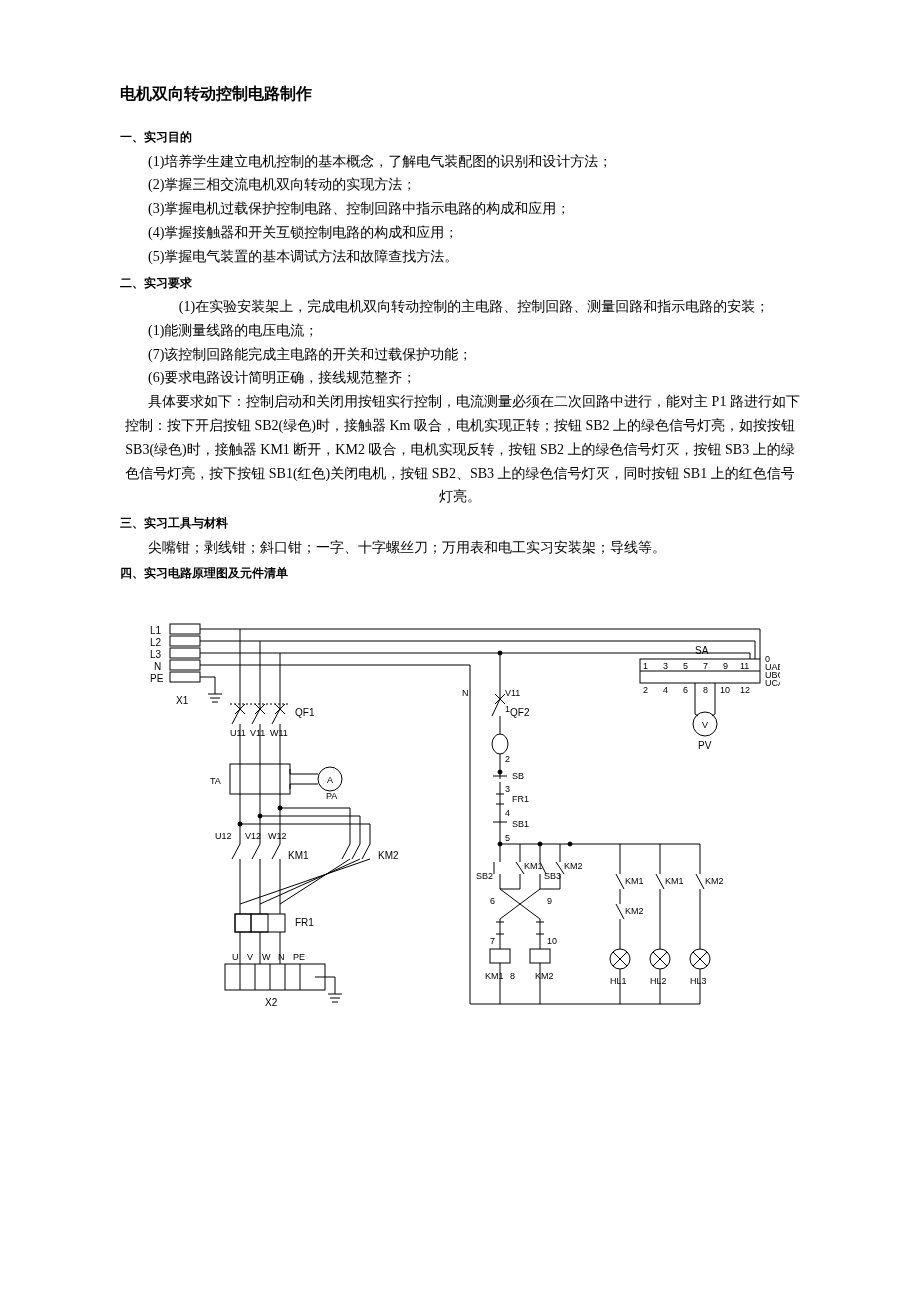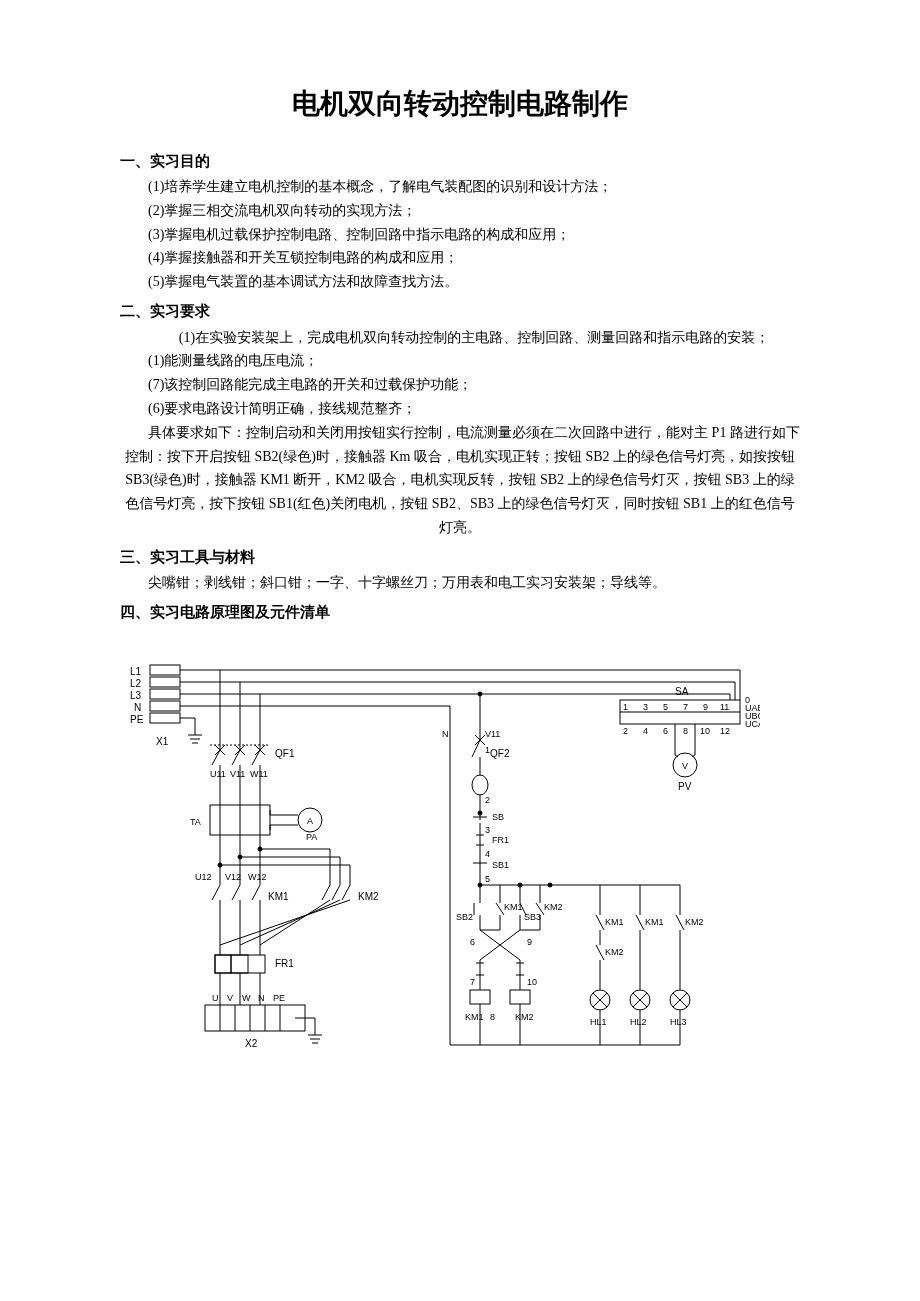--- a/index.html
+++ b/index.html
@@ -8,44 +8,44 @@
       line-height: 1.7;
       color: #000;
       background: #fff;
       margin: 0;
       padding: 80px 120px 40px 120px;
       width: 920px;
       box-sizing: border-box;
     }
     .title {
       font-family: "SimHei", "黑体", sans-serif;
-      font-size: 28px;
+      font-size: 16px;
       font-weight: bold;
-      text-align: center;
       margin-bottom: 20px;
     }
     .section-heading {
       font-family: "SimHei", "黑体", sans-serif;
-      font-size: 15px;
+      font-size: 12px;
       font-weight: bold;
       margin-top: 4px;
       margin-bottom: 2px;
     }
     .item {
       text-indent: 2em;
       margin: 0;
     }
     .para {
       text-indent: 2em;
       margin: 0;
       text-align: center;
     }
     .diagram-wrap {
       margin-top: 20px;
       display: flex;
+      justify-content: center;
     }
     svg text {
       font-family: Arial, sans-serif;
       font-size: 9px;
       fill: #000;
     }
     svg .lbl {
       font-size: 10px;
     }
   </style>

